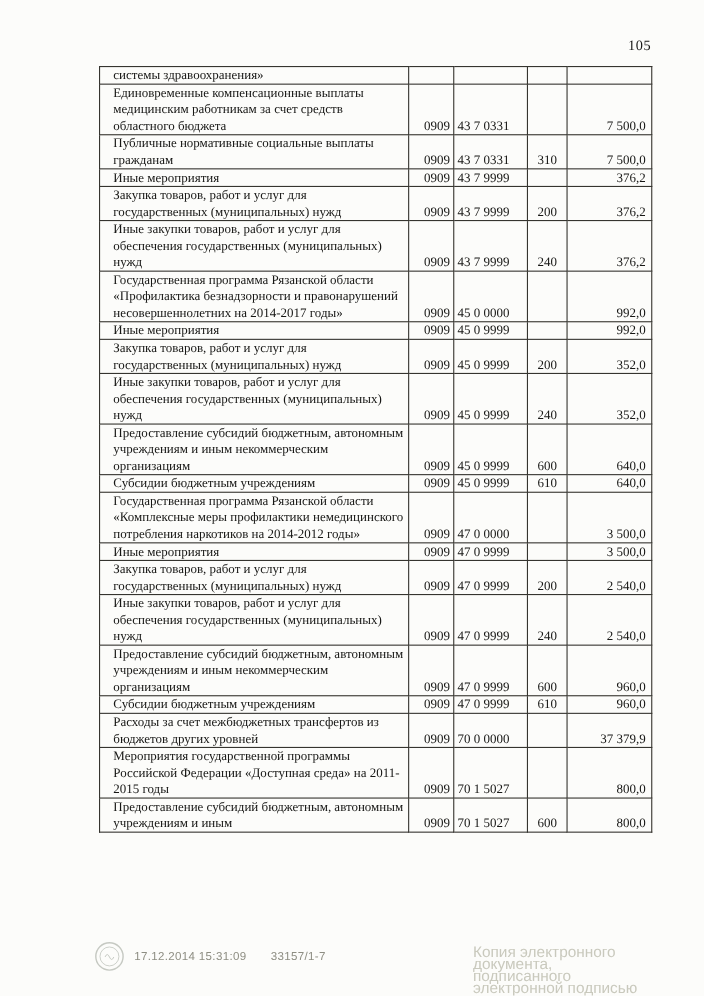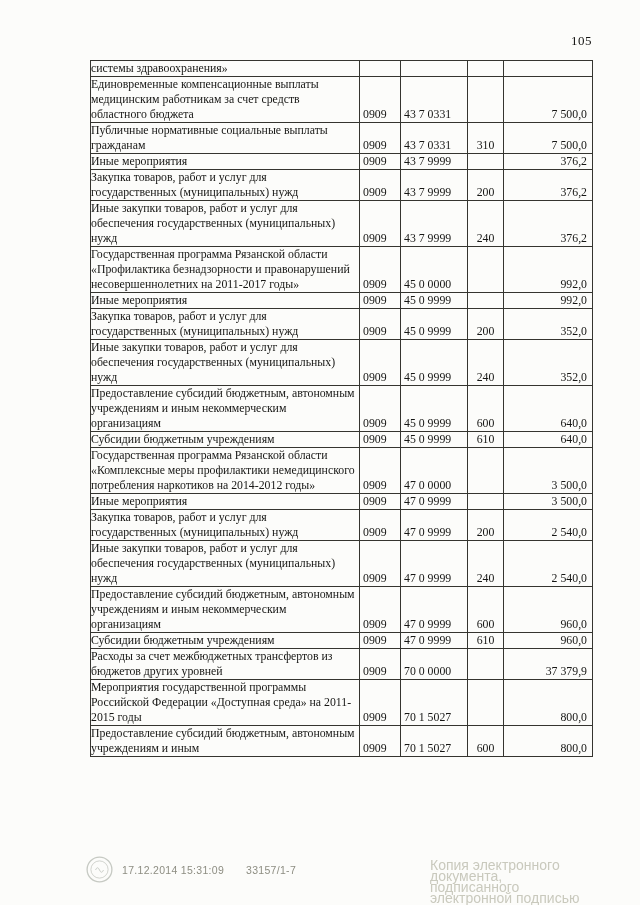--- a/index.html
+++ b/index.html
@@ -32,24 +32,24 @@
   .budget-table td {
     border: 1px solid #35342f;
     padding: 0 3px;
     vertical-align: bottom;
     overflow: hidden;
   }
   td.c-name {
     width: 264px;
     text-align: left;
     vertical-align: top;
-    padding-left: 0;
+    padding-left: 12px;
     padding-right: 4px;
   }
-  td.c-rz  { width: 34px; text-align: left; }
+  td.c-rz  { width: 34px; text-align: right; }
   td.c-csr { width: 60px; text-align: left; white-space: nowrap; }
   td.c-vr  { width: 29px; text-align: center; }
   td.c-sum { text-align: right; padding-right: 5px; white-space: nowrap; }
 
   .footer {
     position: absolute;
     left: 86px;
     top: 855px;
     width: 512px;
     height: 44px;
@@ -125,21 +125,21 @@
         <td class="c-sum">376,2</td>
       </tr>
       <tr>
         <td class="c-name">Иные закупки товаров, работ и услуг для обеспечения государственных (муниципальных) нужд</td>
         <td class="c-rz">0909</td>
         <td class="c-csr">43 7 9999</td>
         <td class="c-vr">240</td>
         <td class="c-sum">376,2</td>
       </tr>
       <tr>
-        <td class="c-name">Государственная программа Рязанской области «Профилактика безнадзорности и правонарушений несовершеннолетних на 2011-2017 годы»</td>
+        <td class="c-name">Государственная программа Рязанской области «Профилактика безнадзорности и правонарушений несовершеннолетних на 2014-2017 годы»</td>
         <td class="c-rz">0909</td>
         <td class="c-csr">45 0 0000</td>
         <td class="c-vr"></td>
         <td class="c-sum">992,0</td>
       </tr>
       <tr>
         <td class="c-name">Иные мероприятия</td>
         <td class="c-rz">0909</td>
         <td class="c-csr">45 0 9999</td>
         <td class="c-vr"></td>

